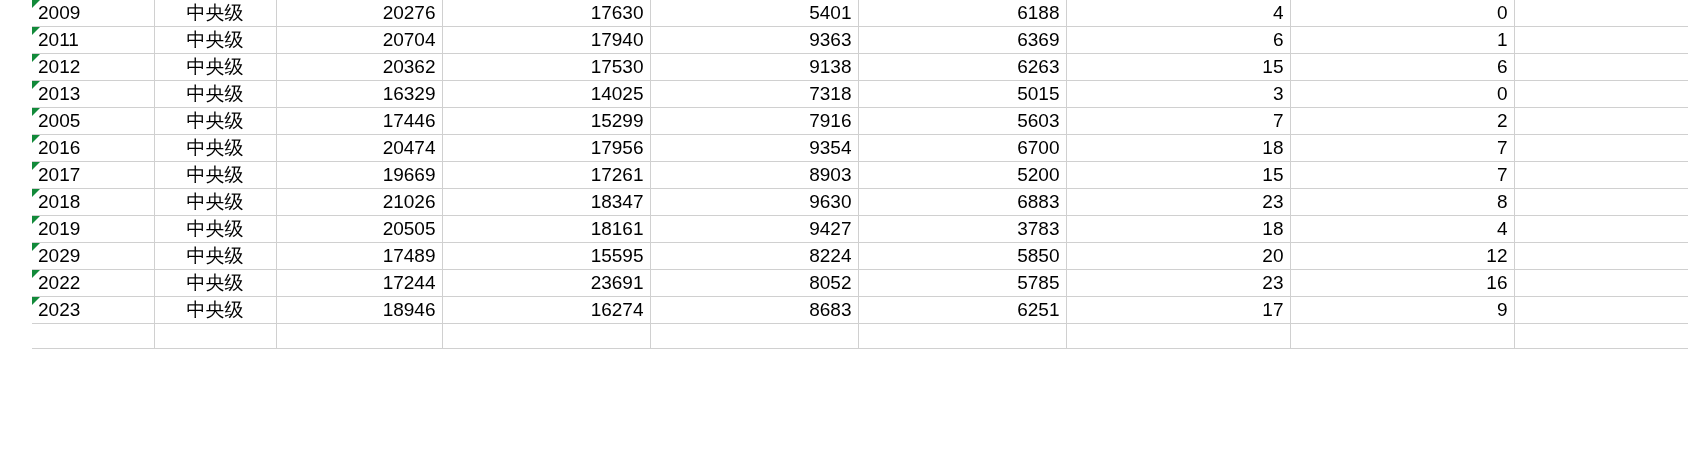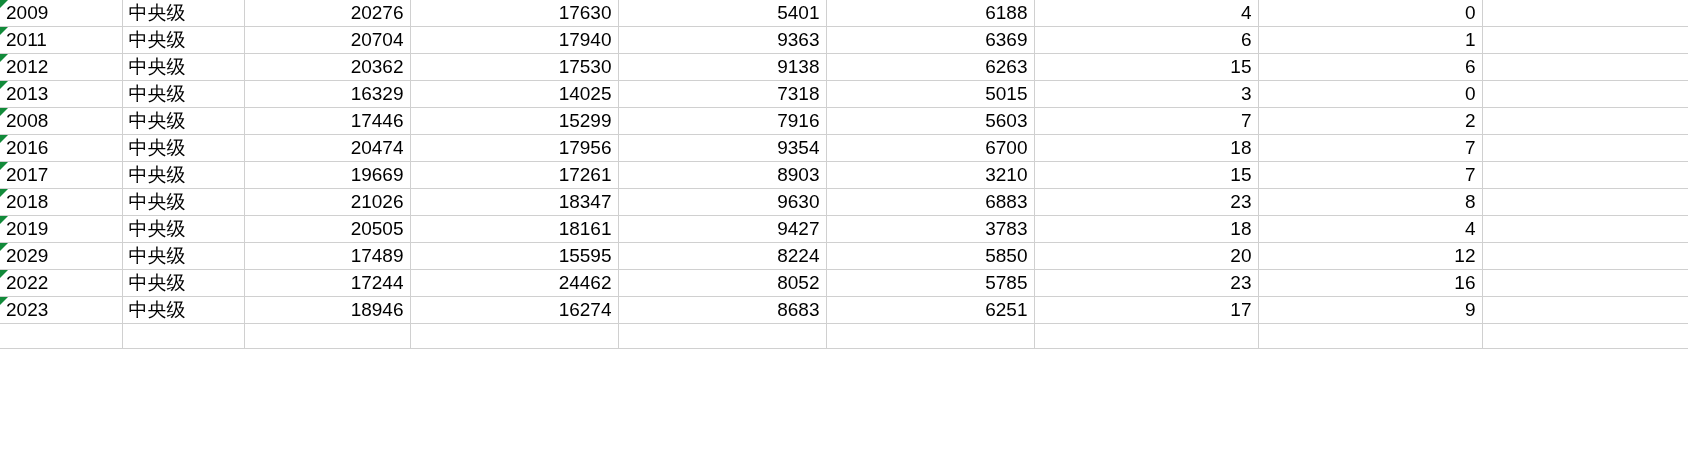--- a/index.html
+++ b/index.html
@@ -11,20 +11,21 @@
     font-family: "Liberation Sans", sans-serif;
     width: 1688px;
     height: 454px;
     overflow: hidden;
   }
   .sheet {
     width: 1372px;
     height: 454px;
     position: relative;
     background: #ffffff;
+    margin-left: 32px;
   }
   table.grid {
     border-collapse: collapse;
     table-layout: fixed;
     width: 1688px;
     font-size: 19px;
     color: #000000;
   }
   table.grid td {
     border-right: 1px solid #d0d0d0;
@@ -55,21 +56,21 @@
   .err-marker {
     position: absolute;
     left: 0;
     top: 0;
     width: 0;
     height: 0;
     border-left: 8px solid #128a3a;
     border-bottom: 8px solid transparent;
   }
   .text-cell {
-    text-align: left;
+    text-align: center;
     padding-left: 10px;
   }
   .num-cell {
     text-align: right;
     padding-right: 10px;
   }
   .blank-cell {
     text-align: right;
   }
   .empty-row td {
@@ -131,21 +132,21 @@
           <td class="text-cell">中央级</td>
           <td class="num-cell">16329</td>
           <td class="num-cell">14025</td>
           <td class="num-cell">7318</td>
           <td class="num-cell">5015</td>
           <td class="num-cell">3</td>
           <td class="num-cell">0</td>
           <td class="blank-cell"></td>
         </tr>
         <tr>
-          <td class="year-cell"><span class="err-marker"></span><span>2008</span></td>
+          <td class="year-cell"><span class="err-marker"></span><span>2005</span></td>
           <td class="text-cell">中央级</td>
           <td class="num-cell">17446</td>
           <td class="num-cell">15299</td>
           <td class="num-cell">7916</td>
           <td class="num-cell">5603</td>
           <td class="num-cell">7</td>
           <td class="num-cell">2</td>
           <td class="blank-cell"></td>
         </tr>
         <tr>
@@ -158,21 +159,21 @@
           <td class="num-cell">18</td>
           <td class="num-cell">7</td>
           <td class="blank-cell"></td>
         </tr>
         <tr>
           <td class="year-cell"><span class="err-marker"></span><span>2017</span></td>
           <td class="text-cell">中央级</td>
           <td class="num-cell">19669</td>
           <td class="num-cell">17261</td>
           <td class="num-cell">8903</td>
-          <td class="num-cell">3210</td>
+          <td class="num-cell">5200</td>
           <td class="num-cell">15</td>
           <td class="num-cell">7</td>
           <td class="blank-cell"></td>
         </tr>
         <tr>
           <td class="year-cell"><span class="err-marker"></span><span>2018</span></td>
           <td class="text-cell">中央级</td>
           <td class="num-cell">21026</td>
           <td class="num-cell">18347</td>
           <td class="num-cell">9630</td>
@@ -200,21 +201,21 @@
           <td class="num-cell">8224</td>
           <td class="num-cell">5850</td>
           <td class="num-cell">20</td>
           <td class="num-cell">12</td>
           <td class="blank-cell"></td>
         </tr>
         <tr>
           <td class="year-cell"><span class="err-marker"></span><span>2022</span></td>
           <td class="text-cell">中央级</td>
           <td class="num-cell">17244</td>
-          <td class="num-cell">24462</td>
+          <td class="num-cell">23691</td>
           <td class="num-cell">8052</td>
           <td class="num-cell">5785</td>
           <td class="num-cell">23</td>
           <td class="num-cell">16</td>
           <td class="blank-cell"></td>
         </tr>
         <tr>
           <td class="year-cell"><span class="err-marker"></span><span>2023</span></td>
           <td class="text-cell">中央级</td>
           <td class="num-cell">18946</td>

